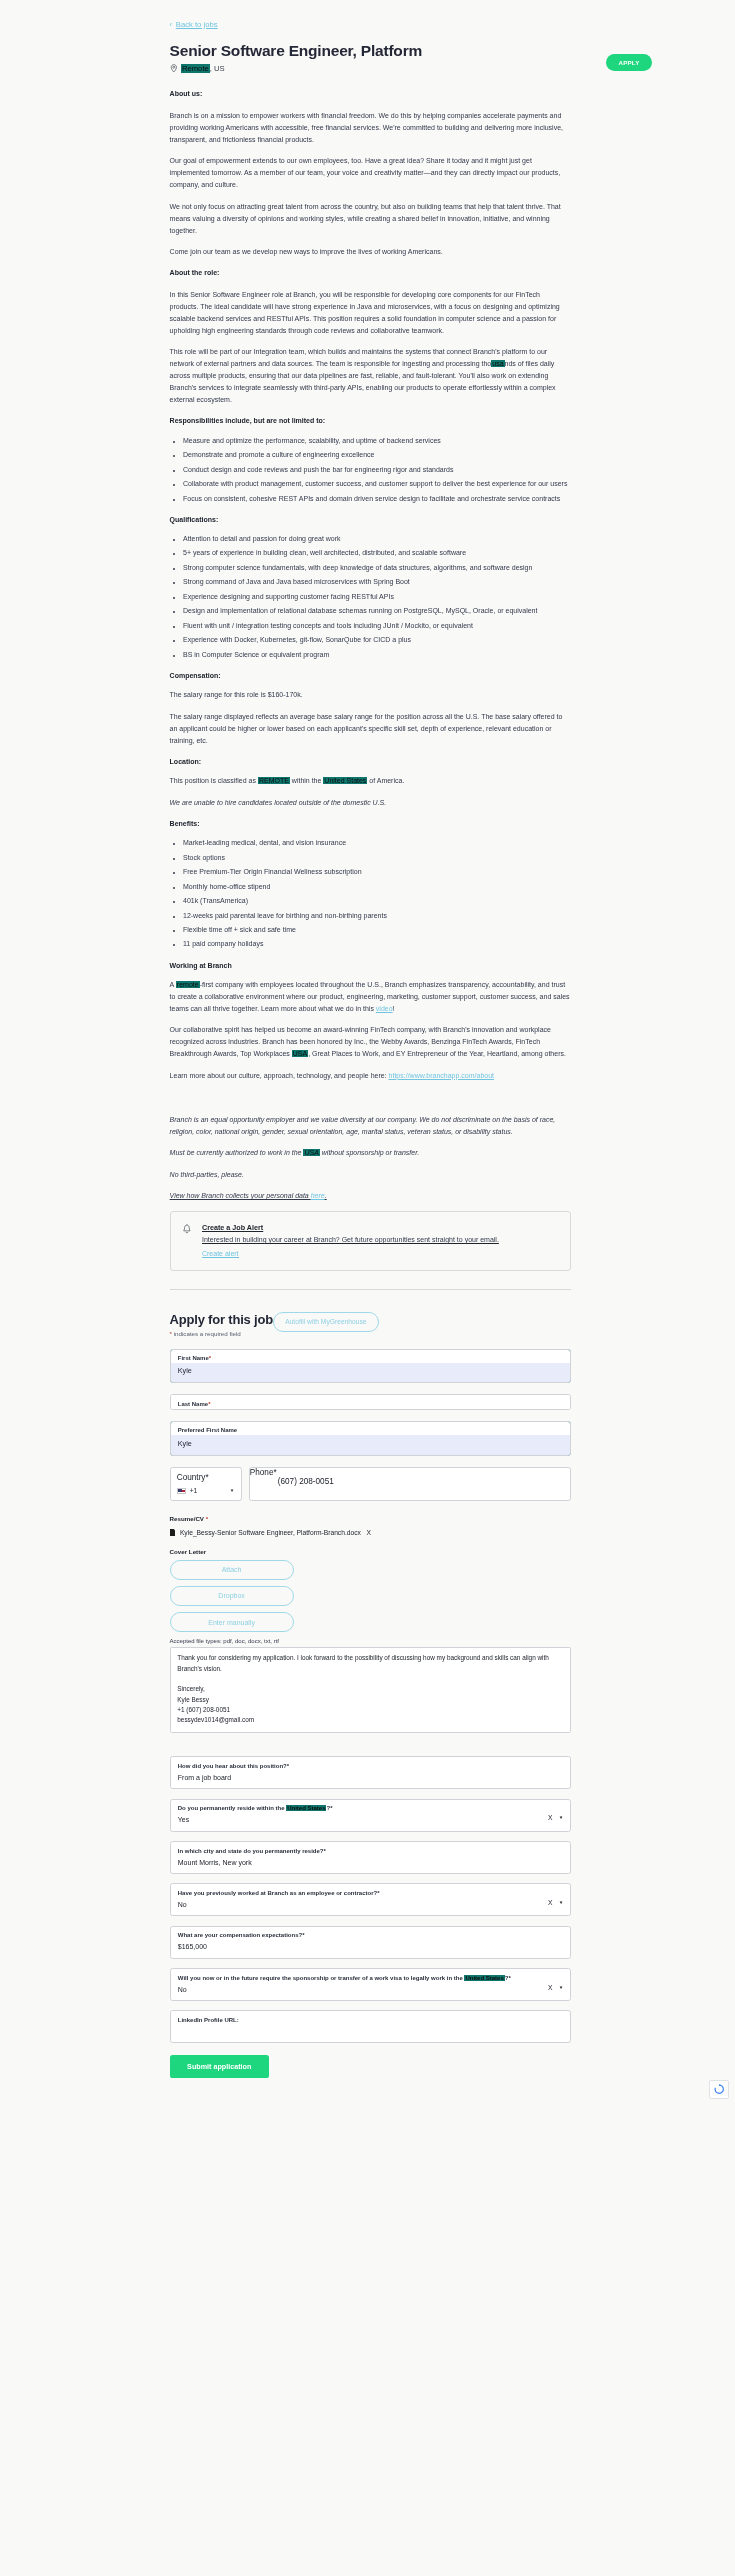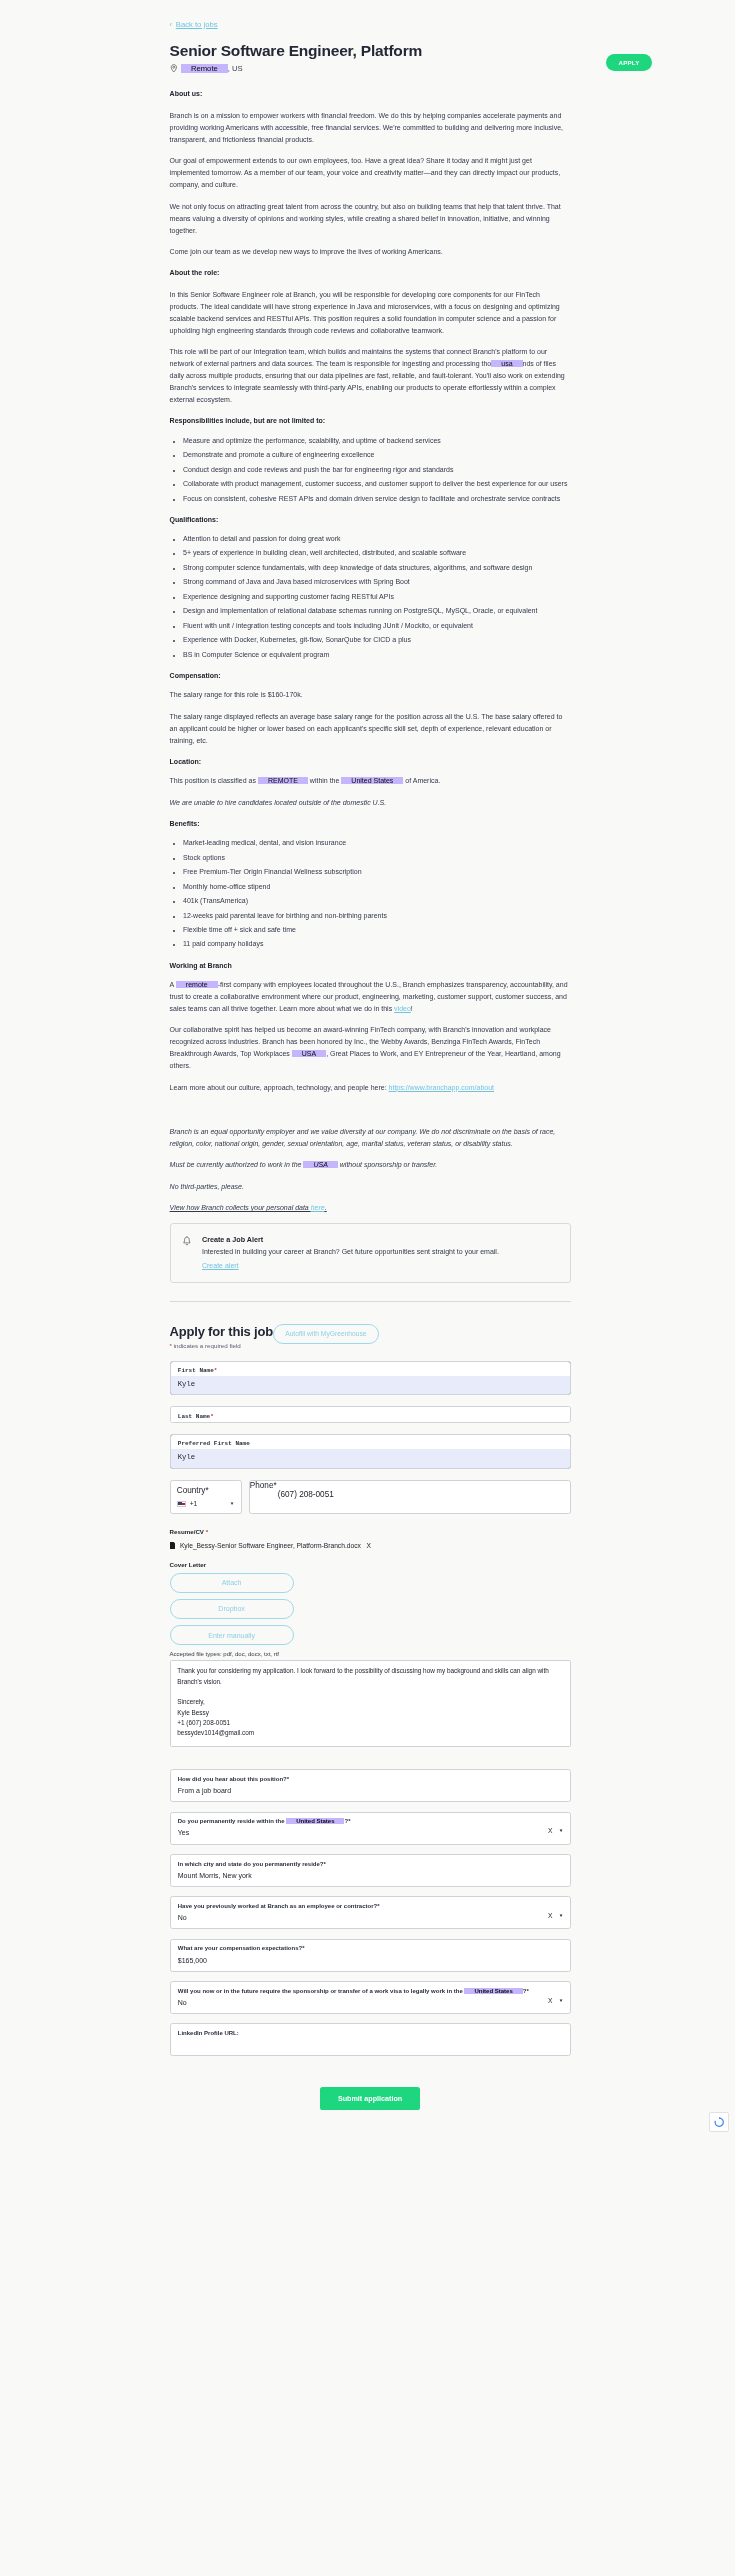--- a/index.html
+++ b/index.html
@@ -23,21 +23,21 @@
   .back-link .lbl { text-decoration: underline; }
   .chev { font-size:7.7px; text-decoration:none; }
 
   h1.job-title {
     font-size: 15.5px; font-weight: 800; letter-spacing:-0.2px;
     margin: 13.4px 0 4.1px 0; color:#242836; line-height:1.15;
   }
   .loc-row { display:flex; align-items:center; gap:3.6px; font-size:7.7px; color:#3c414d; }
   .pin { display:inline-block; width:7.7px; height:8.8px; position:relative; flex:none; }
   .pin svg { display:block; }
-  .hl { background:#c4b5fd; color:#0a0a0a; padding:0 10px; }
+  .hl { background:#0f766e; color:#0a0a0a; padding:0 1px; }
 
   .apply-btn {
     position:absolute; right:84px; top:54px;
     background:#1ed67e; color:#ffffff; border:none; border-radius:10.3px;
     font-size:6.2px; font-weight:700; letter-spacing:0.2px;
     padding:5.2px 12.4px; cursor:pointer; font-family:"Liberation Sans", sans-serif;
   }
 
   
   .desc { margin-top:15.5px; font-size:7px; line-height:1.72; color:#33384a; }
@@ -50,21 +50,21 @@
   .desc em, .desc .ital { font-style: italic; }
   a.inline { color:#6fc5e0; text-decoration:underline; }
   .eeo { font-style:italic; }
   .privacy { font-style:italic; text-decoration:underline; }
 
   .spacer-lg { height:23px; }
 
   
   .alert-card {
     border:0.5px solid #d7d9db; border-radius:3.1px; background:#f9f9f8;
-    padding:10.3px 11.3px 11.3px 11.3px; display:flex; gap:10.3px; margin-top:3.1px;
+    padding:10.3px 11.3px 11.3px 11.3px; display:flex; gap:10.3px; margin-top:3.1px;text-decoration:underline;
   }
   .bell { flex:none; padding-top:1.5px; }
   .alert-title { font-size:7.2px; font-weight:700; margin-bottom:3.6px; color:#20242d; }
   .alert-sub { font-size:7px; color:#33384a; margin-bottom:3.6px; line-height:1.5; }
   .alert-link { font-size:7px; color:#6fc5e0; text-decoration:underline; cursor:pointer; }
 
   hr.div { border:none; border-top:0.5px solid #d7d9db; margin:18.5px 0 0 0; }
 
   
   .apply-head { display:flex; justify-content:flex-start; align-items:flex-start; margin-top:21.6px; }
@@ -72,21 +72,21 @@
   .req-note { font-size:6.2px; color:#5b6070; }
   .req-note .star { color:#c0392b; }
   .autofill-btn {
     border:0.5px solid #9fd9e9; border-radius:11.3px; background:transparent;
     color:#8ed0e3; font-size:6.7px; padding:5.7px 11.3px; cursor:pointer;
     font-family:"Liberation Sans", sans-serif; white-space:nowrap;
   }
 
   .field {
     border:0.5px solid #cfd2d6; border-radius:2.6px; margin-top:11.3px;
-    background:#0f766e; overflow:hidden; position:relative;font-family:Liberation Mono, monospace;
+    background:#0f766e; overflow:hidden; position:relative;
   }
   .field .flabel {
     font-size:6px; font-weight:700; color:#2a2f3c;
     padding:5.2px 7.2px 2.1px 7.2px; background:#ffffff;
   }
   .field .flabel .star { color:#c0392b; font-weight:700; }
   .field .fvalue {
     font-size:7.2px; color:#20242d; padding:3.6px 7.2px 6.7px 7.2px;
     background:#e8ecfa; min-height:10.3px;
   }
@@ -137,21 +137,21 @@
   .qfield {
     border:0.5px solid #cfd2d6; border-radius:2.6px; background:#ffffff;
     margin-top:9.3px; position:relative; padding-bottom:1px;
   }
   .qfield .flabel { font-size:6px; font-weight:700; color:#2a2f3c; padding:5.7px 7.2px 2.1px 7.2px; }
   .qfield .fvalue { font-size:7px; color:#20242d; padding:3.1px 7.2px 6.2px 7.2px; background:#ffffff; }
   .qctrl { position:absolute; right:6.2px; top:50%; transform:translateY(-20%); display:flex; align-items:center; gap:6.2px; }
   .qctrl .x { font-size:6.7px; color:#20242d; cursor:pointer; }
   .qctrl .cv { font-size:4.6px; color:#20242d; cursor:pointer; }
 
-  .submit-wrap { margin-top:31px; display:flex; justify-content:center; }
+  .submit-wrap { margin-top:12px; display:flex; justify-content:flex-start; }
   .submit-btn {
     background:#1ed67e; color:#fff; border:none; border-radius:2.6px;
     font-size:7.2px; font-weight:700; padding:6.7px 17.5px; cursor:pointer;
     font-family:"Liberation Sans", sans-serif;
   }
 
   
   .chat-fab {
     position:absolute; right:10.3px; top:2252px; width:21.6px; height:21.6px;
     border-radius:50%; background:#1ed67e; display:flex; align-items:center;

